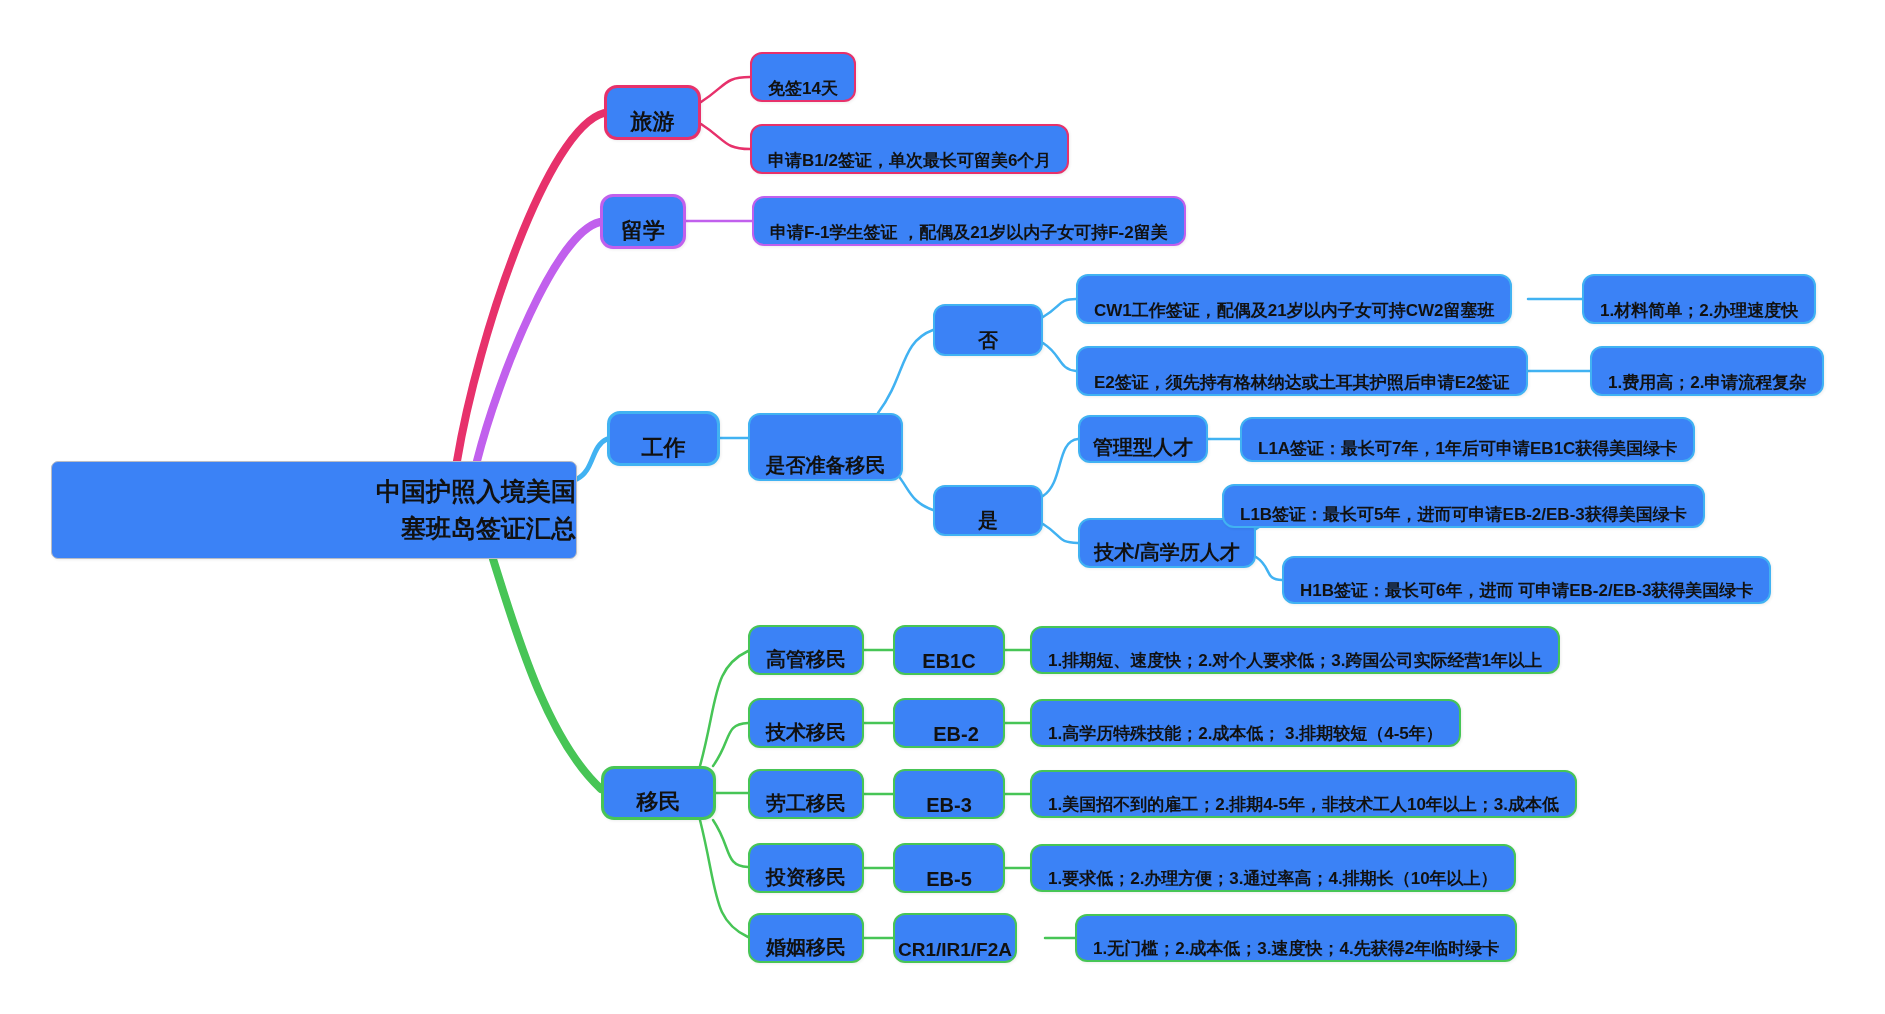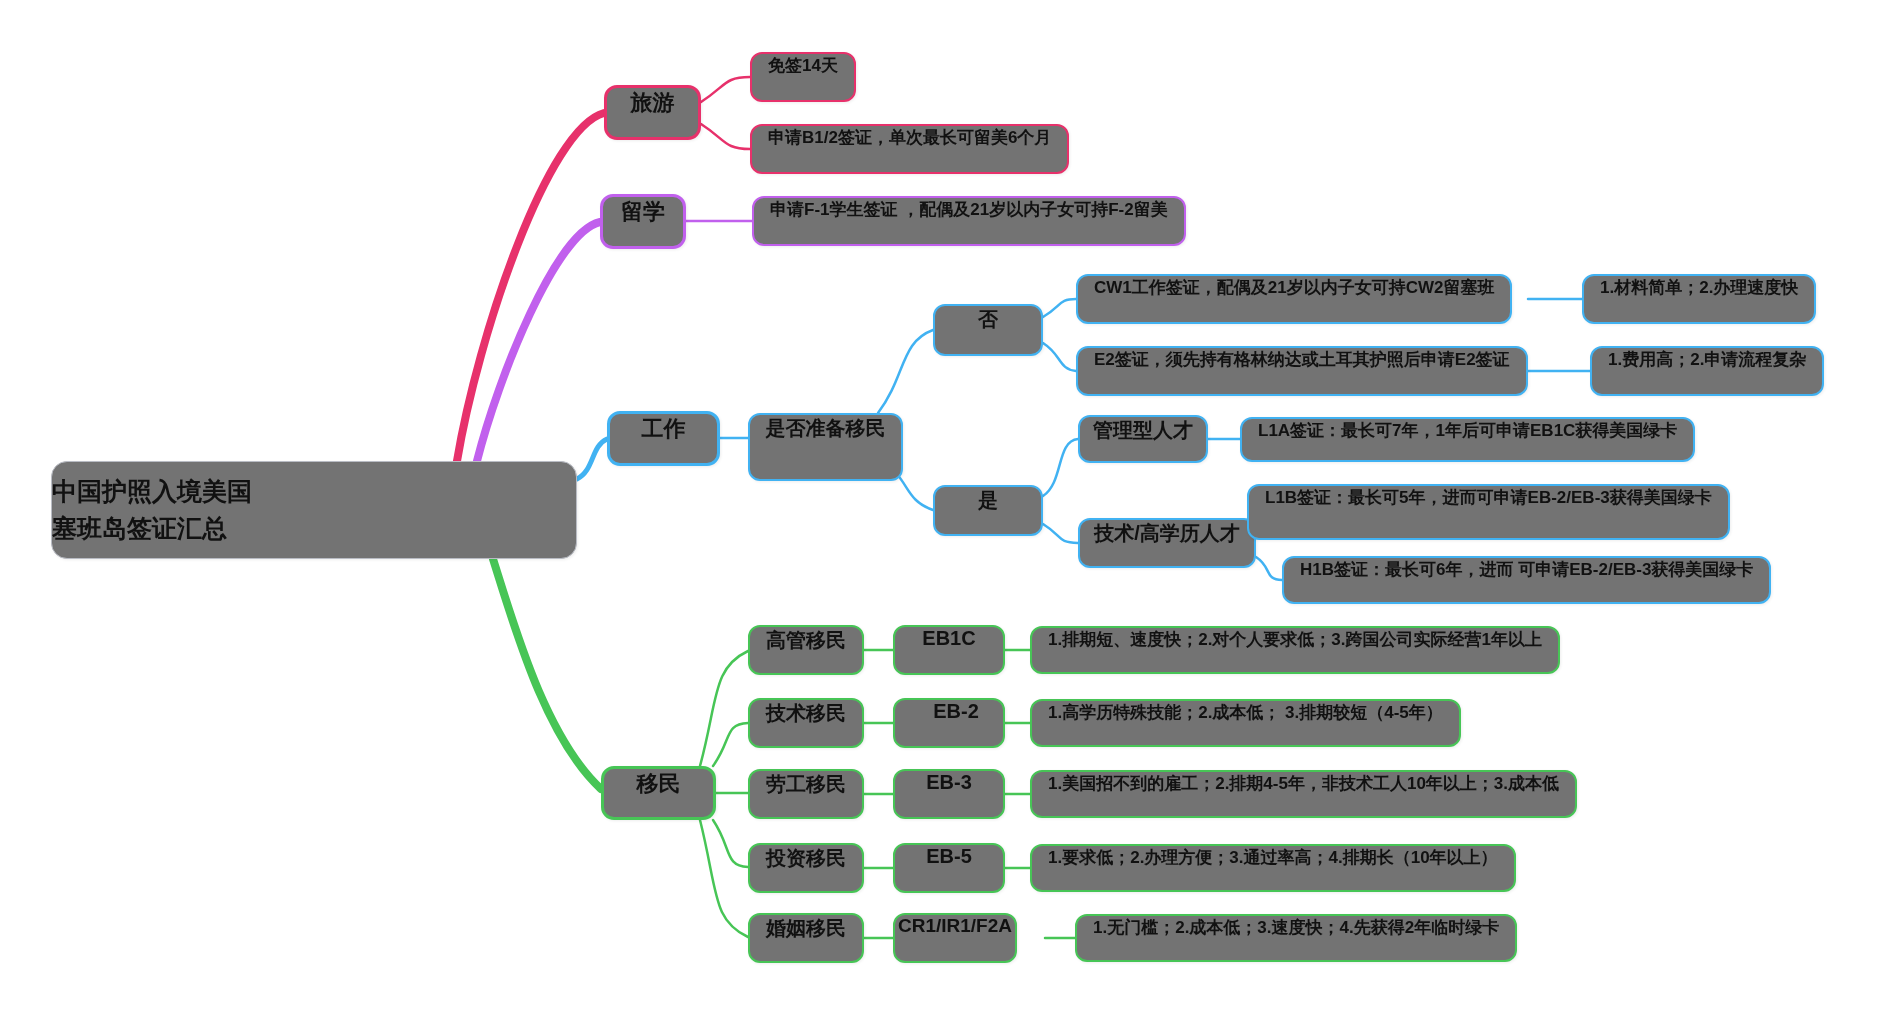--- a/index.html
+++ b/index.html
@@ -11,27 +11,27 @@
   #edges path{fill:none;stroke-linecap:round;stroke-linejoin:round;}
   .ew-thick{stroke-width:8;}
   .ew-med{stroke-width:5;}
   .ew-thin{stroke-width:2.5;}
   .s-travel{stroke:var(--c-travel);}
   .s-study{stroke:var(--c-study);}
   .s-work{stroke:var(--c-work);}
   .s-immigration{stroke:var(--c-immigration);}
 
   .node{
-    position:absolute;background:#737373;border-style:solid;box-sizing:border-box;
-    display:flex;align-items:flex-start;justify-content:center;
+    position:absolute;background:#3b82f6;border-style:solid;box-sizing:border-box;
+    display:flex;align-items:flex-end;justify-content:center;
     font-weight:bold;white-space:nowrap;color:#111;
     box-shadow:1px 1px 3px rgba(0,0,0,0.07);
   }
   .root{
-    border:1.5px solid var(--c-root_border);border-radius:16px;
+    border:1.5px solid var(--c-root_border);border-radius:7px;
     flex-direction:column;font-size:25px;line-height:37px;text-align:center;
   }
   .lvl1{border-width:3px;border-radius:13px;font-size:22px;}
   .mid{border-width:2.5px;border-radius:12px;font-size:20px;}
   .leaf{border-width:2.5px;border-radius:12px;font-size:17px;padding:0 16px;}
   .code19{font-size:19px;}
   .b-travel{border-color:var(--c-travel);}
   .b-study{border-color:var(--c-study);}
   .b-work{border-color:var(--c-work);}
   .b-immigration{border-color:var(--c-immigration);}
@@ -128,21 +128,21 @@
   </div>
 <div class="node mid b-work" style="left:1078px;top:415px;width:130px;height:48px;">
     <span>管理型人才</span>
   </div>
 <div class="node leaf b-work" style="left:1240px;top:417px;height:45px;">
     <span>L1A签证：最长可7年，1年后可申请EB1C获得美国绿卡</span>
   </div>
 <div class="node mid b-work" style="left:1078px;top:518px;width:178px;height:50px;">
     <span>技术/高学历人才</span>
   </div>
-<div class="node leaf b-work" style="left:1247px;top:484px;height:56px;">
+<div class="node leaf b-work" style="left:1222px;top:484px;height:44px;">
     <span>L1B签证：最长可5年，进而可申请EB-2/EB-3获得美国绿卡</span>
   </div>
 <div class="node leaf b-work" style="left:1282px;top:556px;height:48px;">
     <span>H1B签证：最长可6年，进而 可申请EB-2/EB-3获得美国绿卡</span>
   </div>
 
 <div class="node lvl1 b-immigration" style="left:601px;top:766px;width:115px;height:54px;">
     <span>移民</span>
   </div>
 

